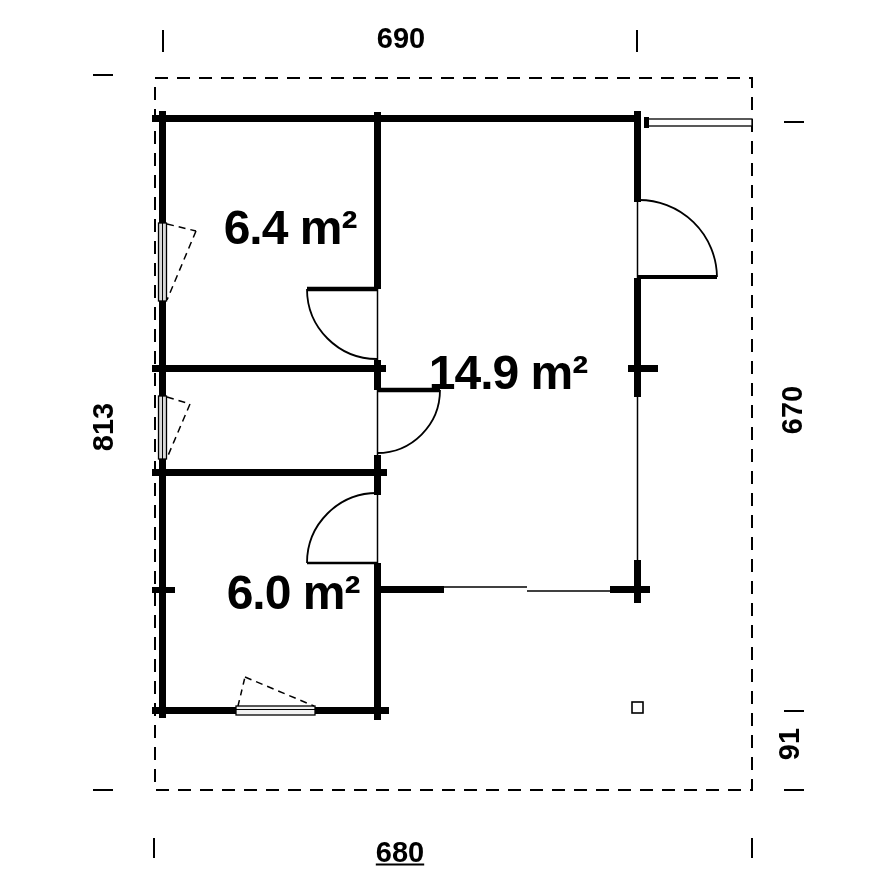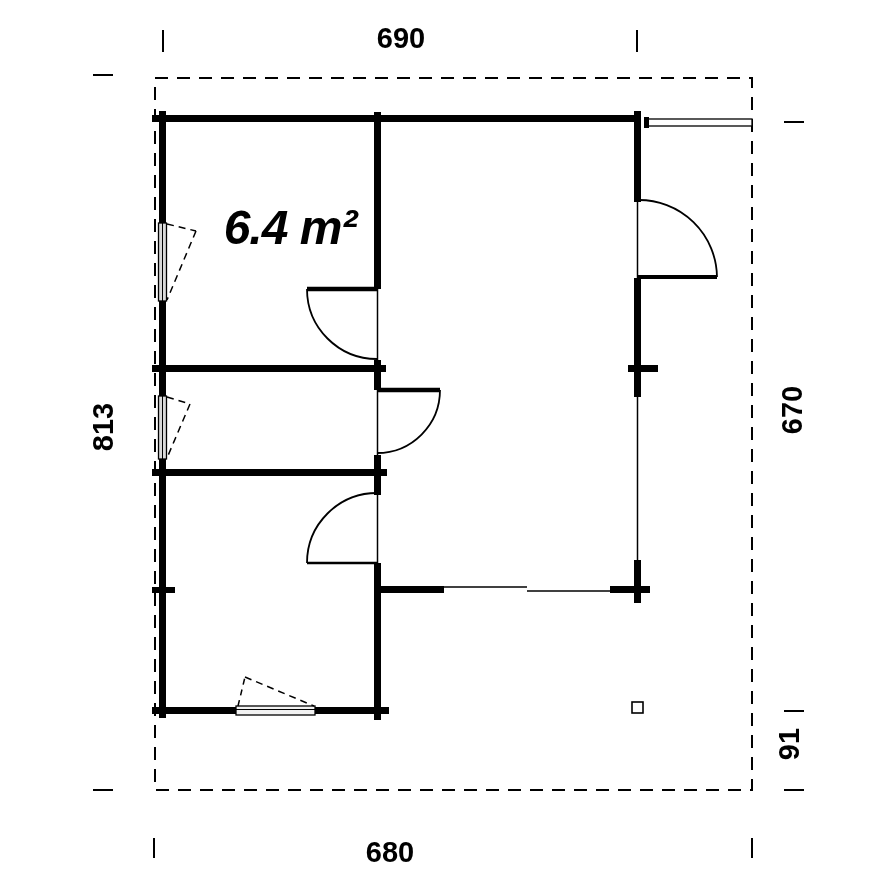--- a/index.html
+++ b/index.html
@@ -5,21 +5,21 @@
   html,body{margin:0;padding:0;background:#fff;}
   #canvas{
     position:relative;width:895px;height:895px;background:#fff;
     font-family:"Liberation Sans","DejaVu Sans",sans-serif;overflow:hidden;
   }
   #plan-svg{position:absolute;left:0;top:0;}
   .lbl{
     position:absolute;transform:translate(-50%,-50%);
     color:#000;white-space:nowrap;user-select:none;
   }
-  .room-lbl{font-size:48px;font-weight:700;letter-spacing:-1px;font-style:italic;}
+  .room-lbl{font-size:48px;font-weight:700;letter-spacing:-1px;}
   .dim-lbl{font-size:29px;font-weight:600;letter-spacing:0;}
   .rot{transform:translate(-50%,-50%) rotate(-90deg);}
 </style>
 </head>
 <body>
 
 <div id="canvas">
 
   <svg id="plan-svg" width="895" height="895" viewBox="0 0 895 895">
 
@@ -96,24 +96,26 @@
     <line x1="154" y1="838" x2="154" y2="858" stroke="#000" stroke-width="2"></line>
     <line x1="752" y1="838" x2="752" y2="858" stroke="#000" stroke-width="2"></line>
     <line x1="784" y1="122" x2="804" y2="122" stroke="#000" stroke-width="2"></line>
     <line x1="784" y1="711" x2="804" y2="711" stroke="#000" stroke-width="2"></line>
     <line x1="784" y1="790" x2="804" y2="790" stroke="#000" stroke-width="2"></line>
   </svg>
 
   <div class="lbl room-lbl" style="left:290px;top:227px;">6.4 m²</div>
 
 
+  <div class="lbl room-lbl" style="left:293px;top:592px;">6.0 m²</div>
 
+  <div class="lbl room-lbl" style="left:508px;top:372px;">14.9 m²</div>
 
   <div class="lbl dim-lbl" style="left:401px;top:38px;">690</div>
 
-  <div class="lbl dim-lbl" style="left:390px;top:852px;">680</div>
+  <div class="lbl dim-lbl" style="left:400px;top:852px;text-decoration:underline;">680</div>
 
   <div class="lbl dim-lbl rot" style="left:103px;top:427px;">813</div>
 
   <div class="lbl dim-lbl rot" style="left:792px;top:410px;">670</div>
 
   <div class="lbl dim-lbl rot" style="left:789px;top:744px;">91</div>
 </div>
 
 </body></html>

